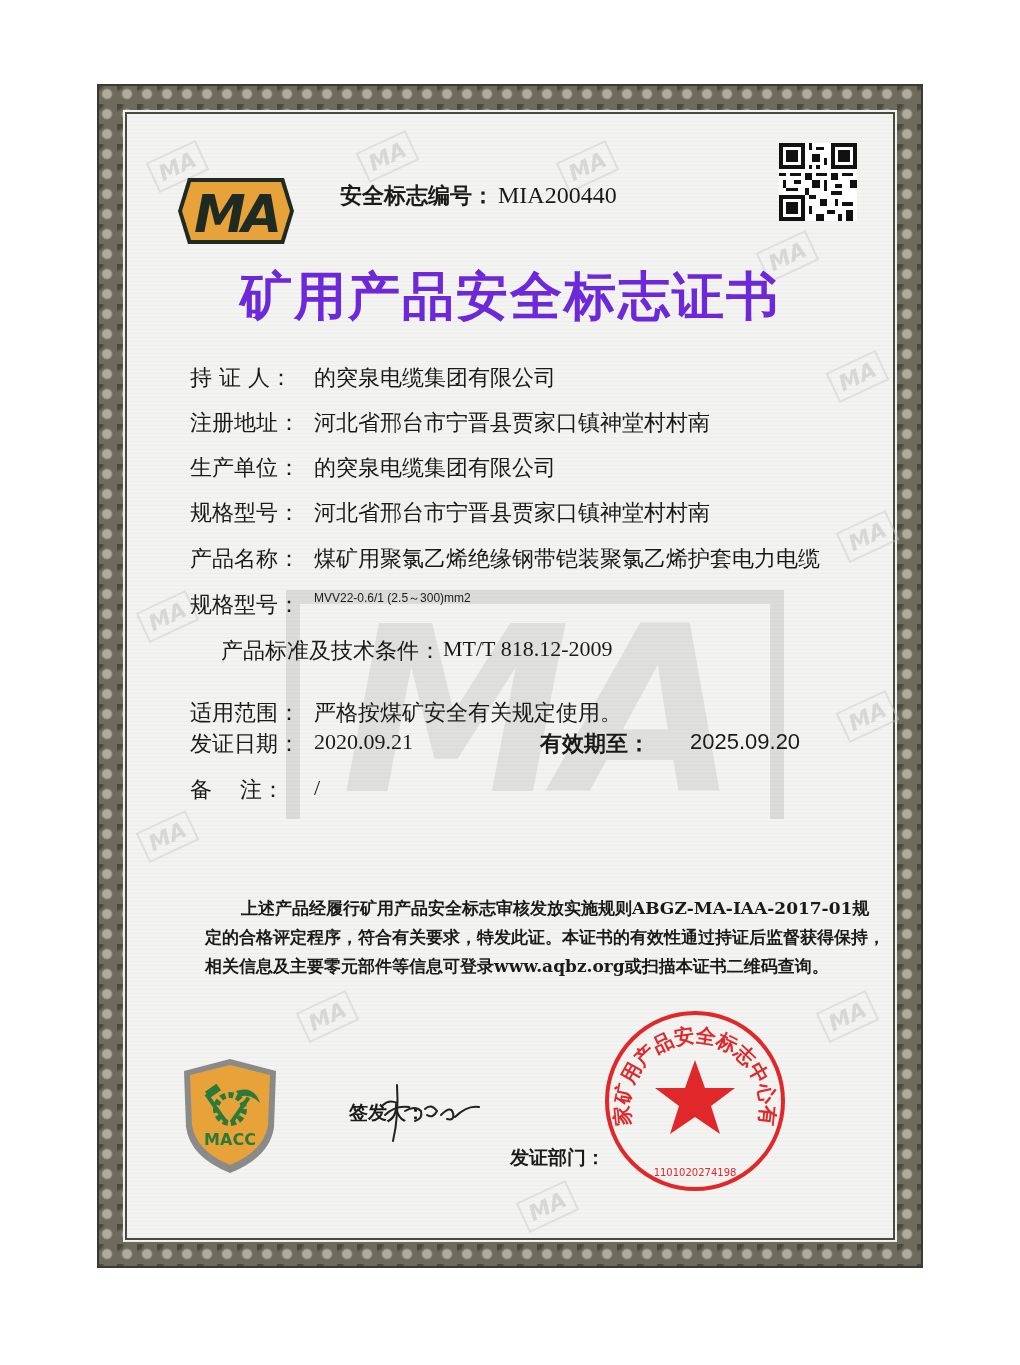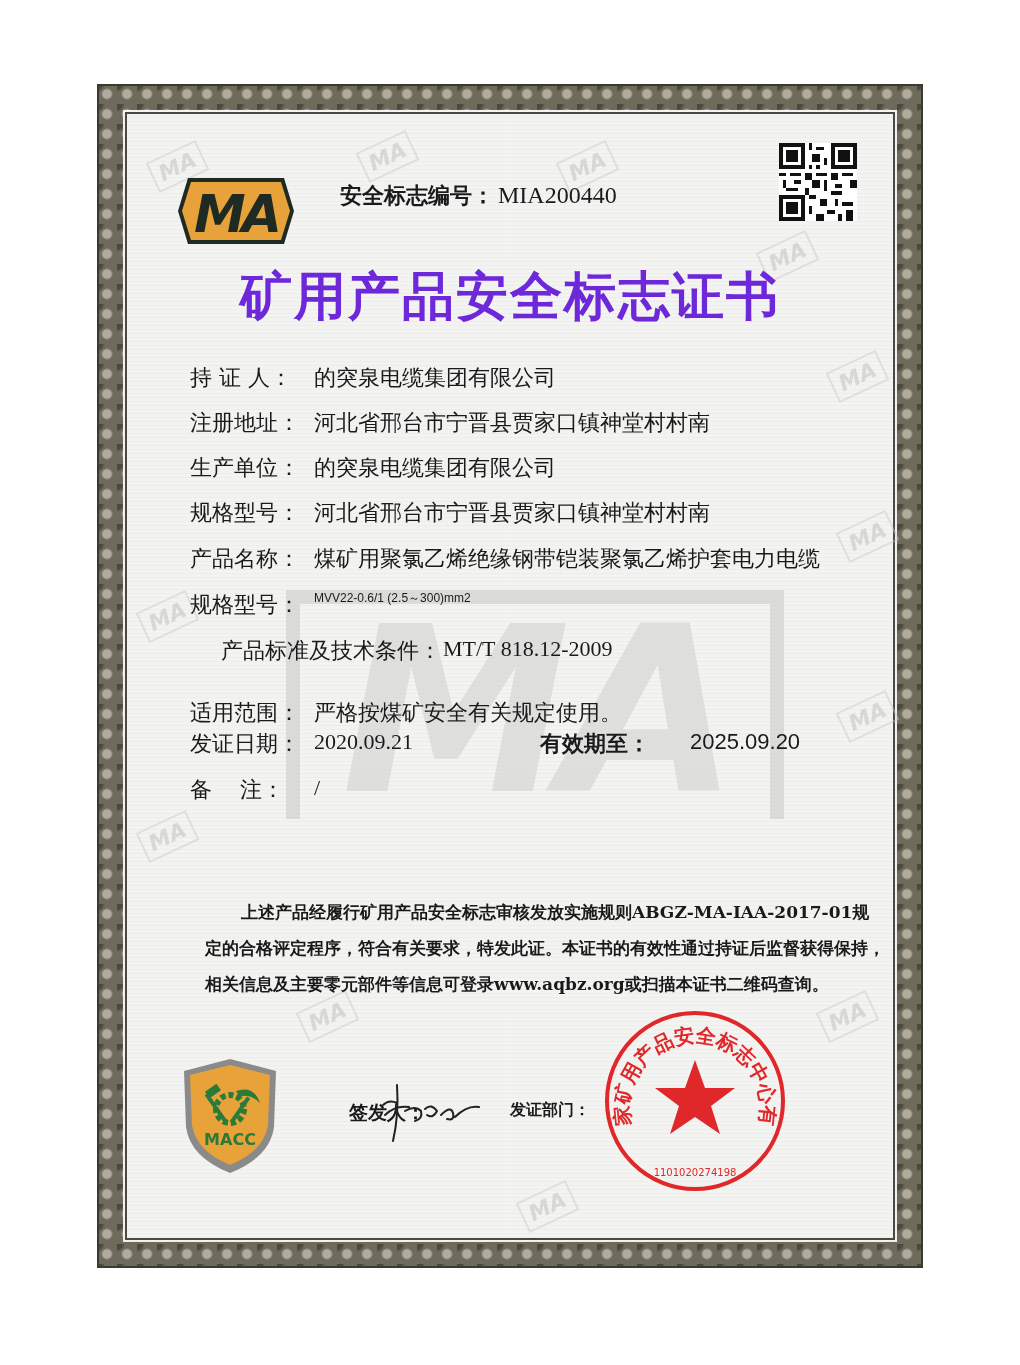--- a/index.html
+++ b/index.html
@@ -31,26 +31,26 @@
   .title{position:absolute;left:0;top:262px;width:1020px;text-align:center;
        font-family:"DejaVu Serif",serif;font-weight:bold;font-size:52px;letter-spacing:2px;color:#6d28d9;}
   .row{position:absolute;left:190px;font-size:22px;white-space:nowrap;}
   .row .lbl{font-weight:normal;display:inline-block;}
   .row .val{position:absolute;left:124px;top:0;font-family:"DejaVu Serif",serif;}
   .row .val.latin{font-family:"Liberation Serif",serif;font-size:22px;}
   .row .val.mono{font-family:Liberation Sans, sans-serif;font-size:12px;}
   .row .val.far{left:222px;}
   .dt2-lbl{position:absolute;left:350px;top:0;font-weight:bold;}
   .dt2-val{position:absolute;left:500px;top:0;font-family:Liberation Sans, sans-serif;}
-  .para{position:absolute;left:205px;top:894px;width:680px;font-size:17px;line-height:36px;
+  .para{position:absolute;left:205px;top:894px;width:680px;font-size:17px;line-height:29px;
        font-family:"DejaVu Serif",serif;font-weight:bold;text-indent:36px;}
   .macc{position:absolute;left:180px;top:1057px;width:100px;height:118px;}
   .signer-lbl{position:absolute;left:309px;top:1100px;font-family:"DejaVu Serif",serif;font-weight:bold;font-size:19px;margin-left:40px;}
   .signature{position:absolute;left:375px;top:1075px;width:110px;height:70px;}
-  .dept-lbl{position:absolute;left:510px;top:1100px;font-family:"DejaVu Serif",serif;font-weight:bold;font-size:16px;}
+  .dept-lbl{position:absolute;left:510px;top:1145px;font-family:"DejaVu Serif",serif;font-weight:bold;font-size:19px;}
   .seal{position:absolute;left:602px;top:1008px;width:186px;height:186px;}
 </style>
 </head>
 <body>
 
 <div class="page">
   <div class="outer-border"></div>
   <div class="inner-paper"></div>
 
   <div class="wm-small" style="left:150px;top:150px;">MA</div>

